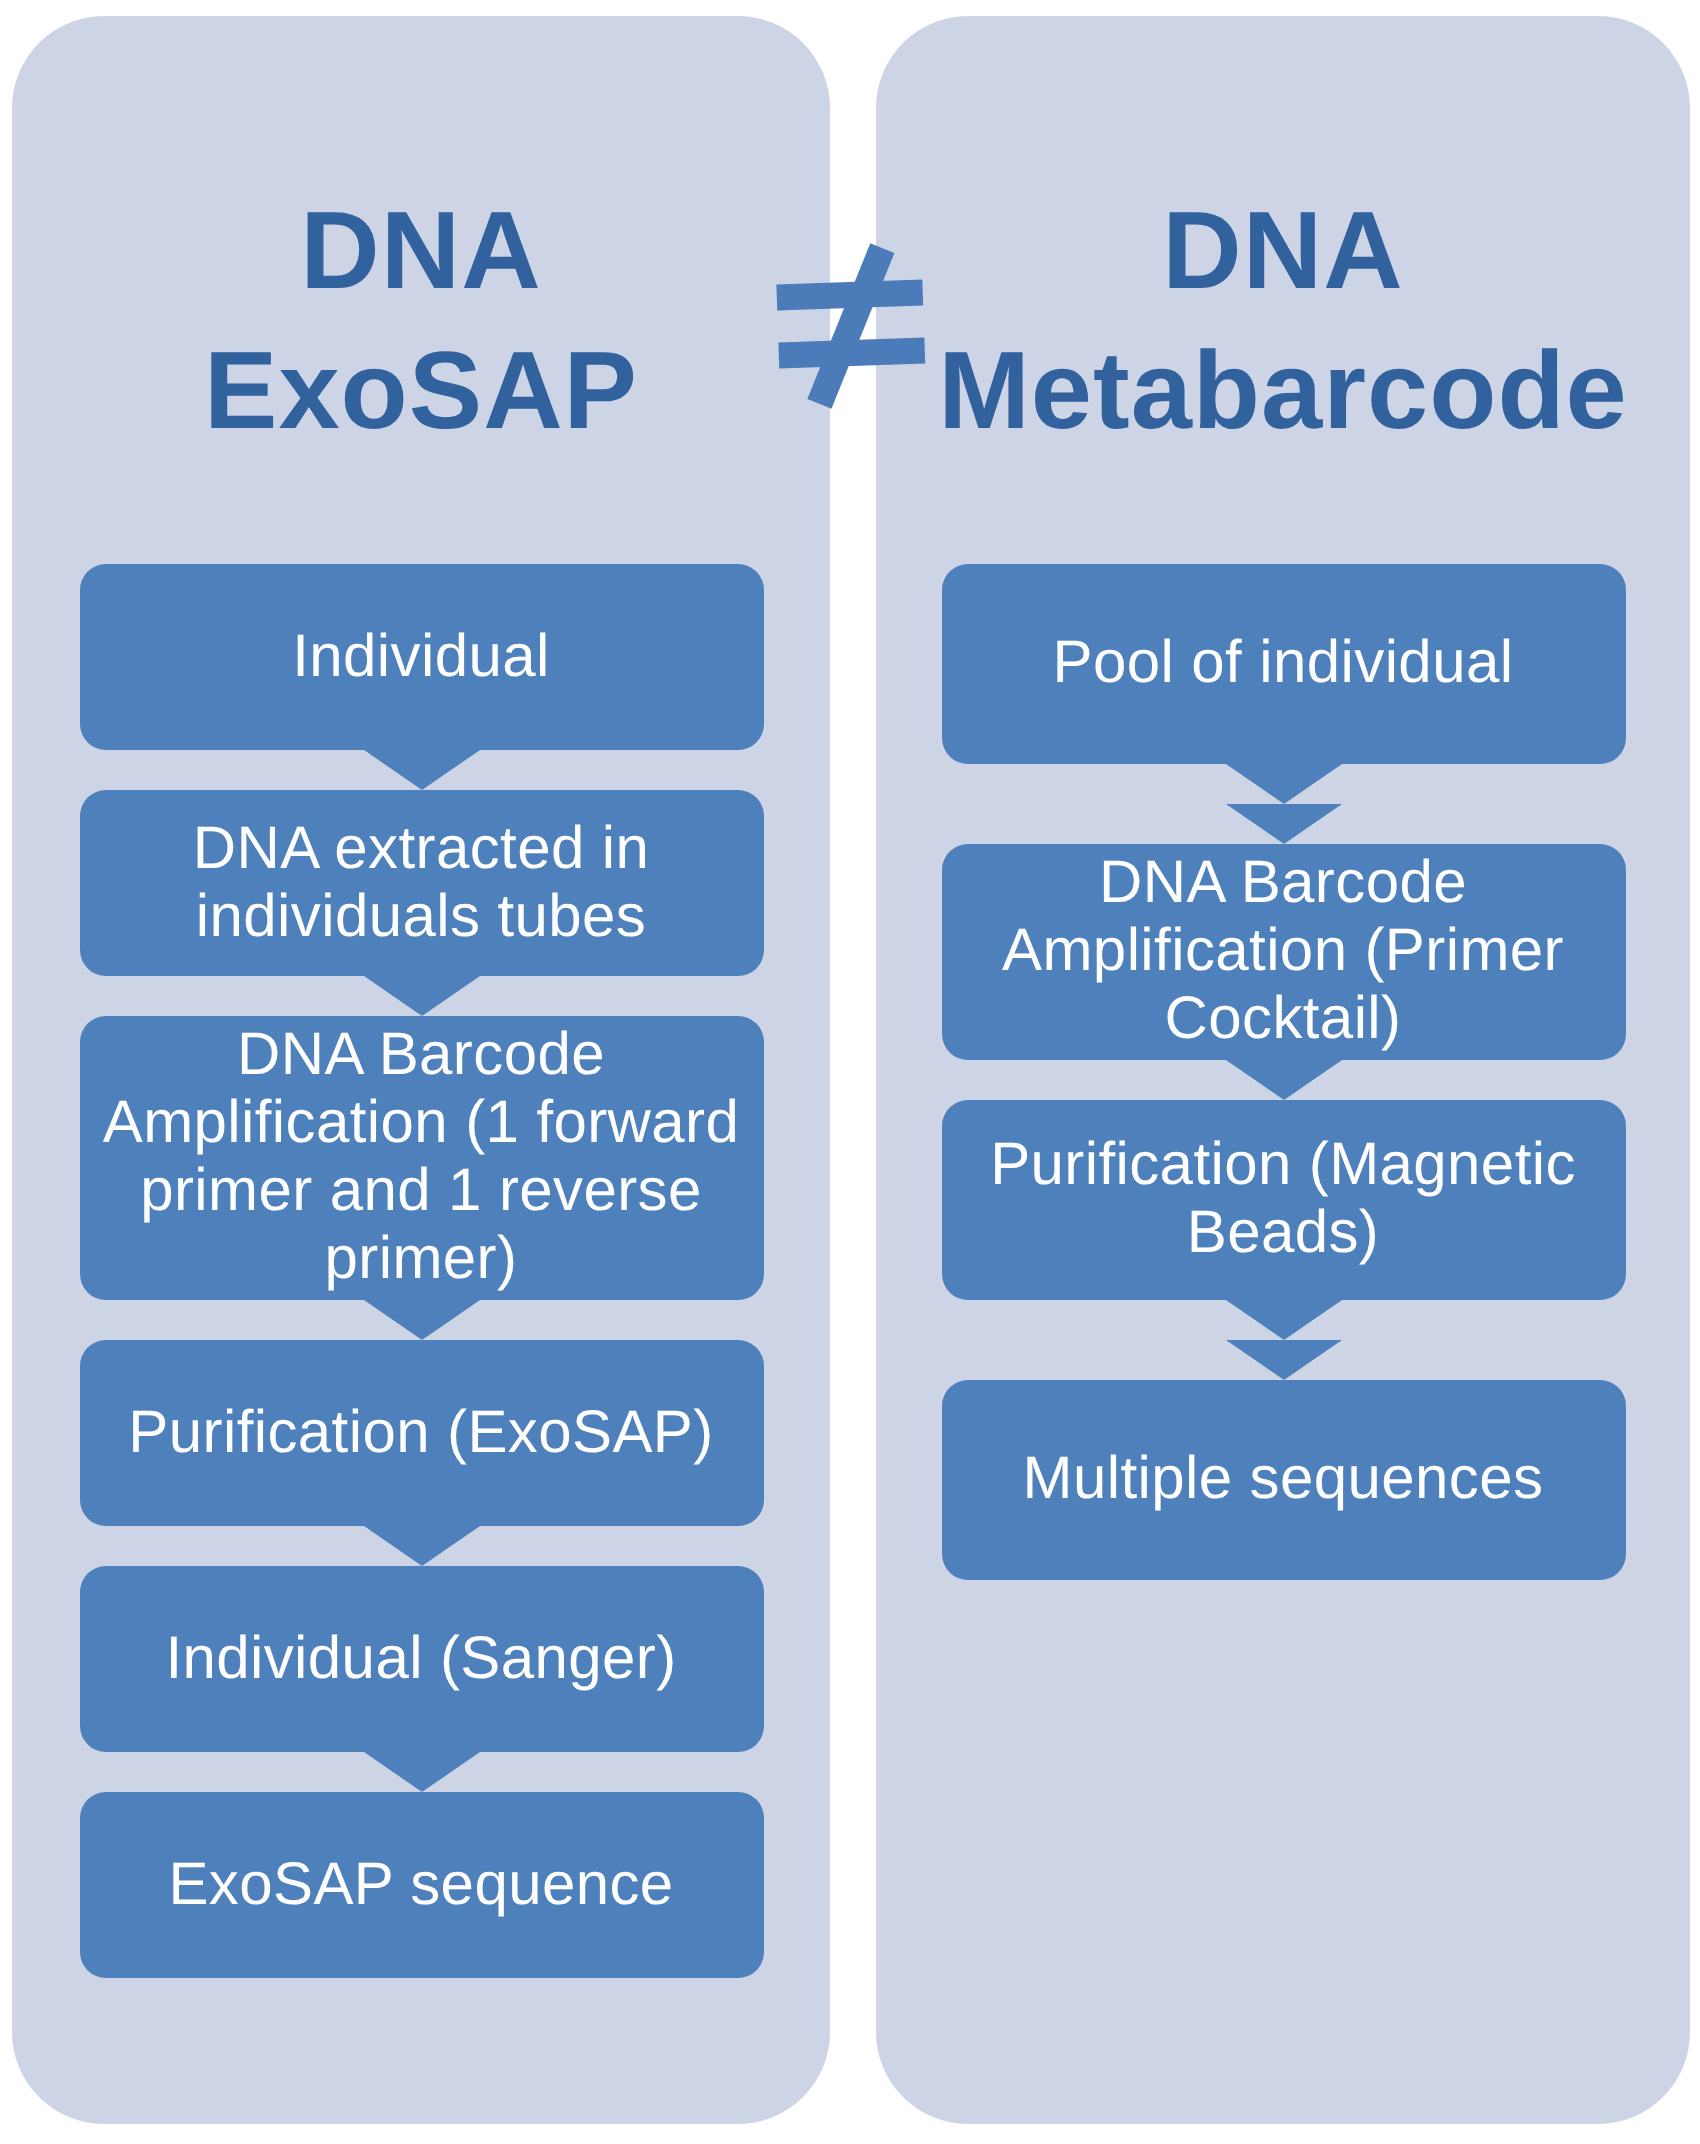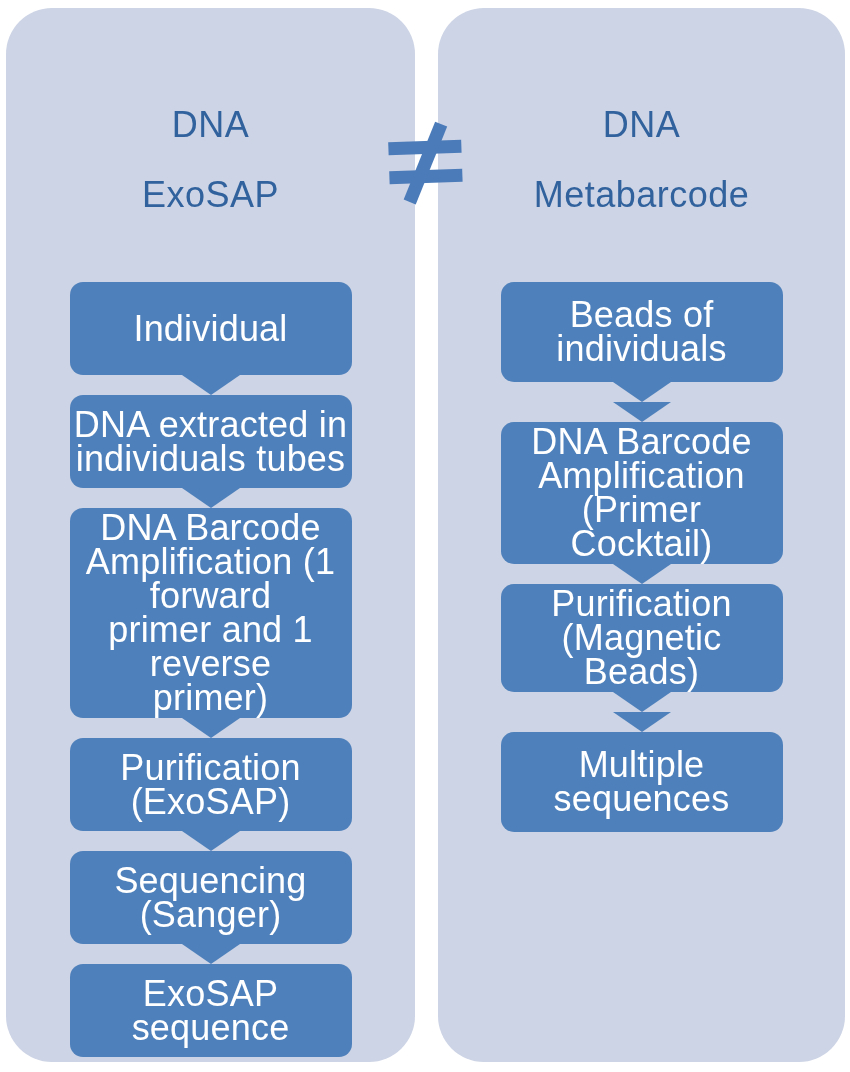--- a/index.html
+++ b/index.html
@@ -22,42 +22,42 @@
     position: absolute; top: 8px; height: 1054px;
     background: var(--panel_bg);
     border-radius: 46px;
   }
   .panel-left  { left: 6px;   width: 409px; }
   .panel-right { left: 438px; width: 407px; }
 
   .panel-title {
     padding-top: 82px;
     text-align: center;
-    font-size: 36px;
-    font-weight: normal;
+    font-size: 55px;
+    font-weight: bold;
     color: var(--title_text);
     line-height: 70px;
     letter-spacing: 0.5px;
   }
   .panel-title span { display: block; }
 
   .flow {
     position: absolute;
     top: 274px; left: 0; right: 0;
     display: flex;
     flex-direction: column;
     align-items: center;
   }
   .step {
-    width: 282px;
+    width: 342px;
     min-height: 93px;
     background: var(--box_fill);
     border-radius: 13px;
     color: var(--box_text);
-    font-size: 36px;
+    font-size: 30px;
     line-height: 34px;
     letter-spacing: 0.2px;
     display: flex;
     align-items: center;
     justify-content: center;
     text-align: center;
     white-space: pre-line;
     padding: 3px 4px;
   }
   .panel-right .step { min-height: 100px; }
@@ -108,39 +108,39 @@
       <div class="step">DNA extracted in
 individuals tubes</div>
       <div class="arrow"></div>
       <div class="step">DNA Barcode
 Amplification (1 forward
 primer and 1 reverse
 primer)</div>
       <div class="arrow"></div>
       <div class="step">Purification (ExoSAP)</div>
       <div class="arrow"></div>
-      <div class="step">Sequencing (Sanger)</div>
+      <div class="step">Individual (Sanger)</div>
       <div class="arrow"></div>
       <div class="step">ExoSAP sequence</div>
     </div>
   </section>
 
   <div class="neq" aria-label="≠">
     <div class="neq-bar neq-bar-top"></div>
     <div class="neq-bar neq-bar-bottom"></div>
     <div class="neq-slash"></div>
   </div>
 
   <section class="panel panel-right">
     <div class="panel-title">
       <span>DNA</span>
       <span>Metabarcode</span>
     </div>
     <div class="flow">
-      <div class="step">Beads of individuals</div>
+      <div class="step">Pool of individual</div>
       <div class="arrow"></div>
       <div class="arrow"></div>
       <div class="step">DNA Barcode
 Amplification (Primer
 Cocktail)</div>
       <div class="arrow"></div>
       <div class="step">Purification (Magnetic
 Beads)</div>
       <div class="arrow"></div>
       <div class="arrow"></div>

